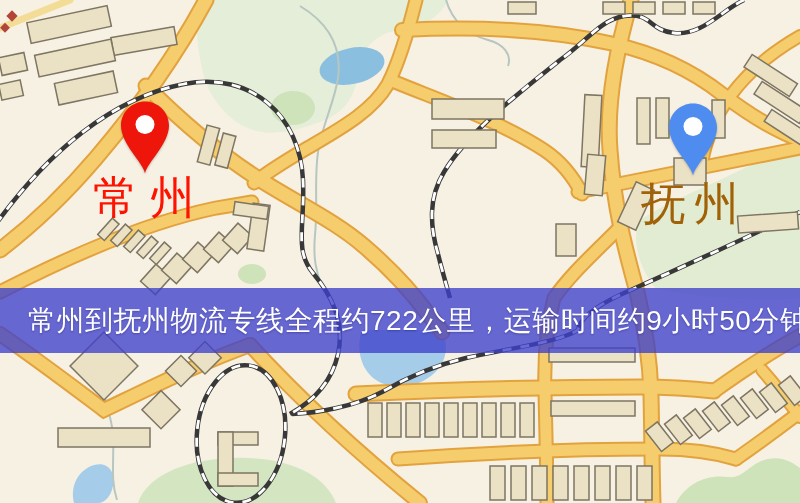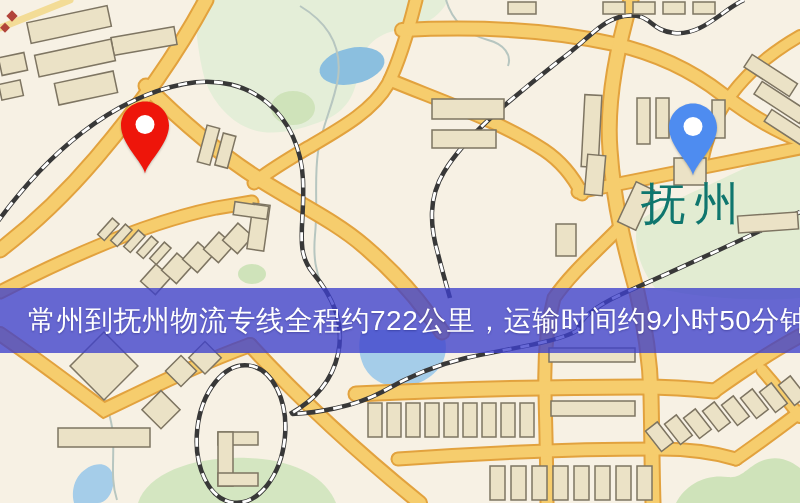--- a/index.html
+++ b/index.html
@@ -8,21 +8,21 @@
   #map-svg{position:absolute;left:0;top:0;width:800px;height:503px;display:block;}
 
   .pin{position:absolute;width:48px;height:73px;}
   .pin svg{display:block;width:48px;height:73px;filter:drop-shadow(0 1px 1px rgba(0,0,0,.25));}
   #origin-pin{left:121px;top:101px;}
   #dest-pin{left:669px;top:103px;}
 
   .city-label{position:absolute;font-family:"Liberation Serif", serif;
               font-size:45px;font-weight:500;line-height:1;white-space:nowrap;}
   #origin-label{left:93px;top:176px;color:#fe1200;letter-spacing:12px;}
-  #dest-label{left:641px;top:182px;color:#0f766e;letter-spacing:8px;}
+  #dest-label{left:641px;top:182px;color:#a16207;letter-spacing:8px;}
 
   #banner{position:absolute;left:0;top:288px;width:800px;height:65px;
           background:rgba(62,64,204,0.78);display:flex;align-items:center;}
   #banner .banner-text{padding-left:28px;color:#ffffff;font-size:28px;
           letter-spacing:0.5px;white-space:nowrap;
           text-shadow:0 1px 2px rgba(20,20,90,0.35);}
 </style>
 </head>
 <body>
 
@@ -200,20 +200,21 @@
       <rect x="2" y="24" width="7" height="7" transform="rotate(45 5 27)"></rect>
     </g>
   </svg>
 
   <div class="pin" id="origin-pin">
     <svg viewBox="0 0 48 72">
       <path d="M24,0 C10.8,0 0,10.8 0,24 C0,33 5.5,42.5 11,50.5 C17,59 23,66.5 24,72 C25,66.5 31,59 37,50.5 C42.5,42.5 48,33 48,24 C48,10.8 37.2,0 24,0 Z" fill="#ee150a"></path>
       <circle cx="24" cy="23" r="9.5" fill="#ffffff"></circle>
     </svg>
   </div>
+  <div class="city-label" id="origin-label">常州</div>
 
   <div class="pin" id="dest-pin">
     <svg viewBox="0 0 48 72">
       <path d="M24,0 C10.8,0 0,10.8 0,24 C0,33 5.5,42.5 11,50.5 C17,59 23,66.5 24,72 C25,66.5 31,59 37,50.5 C42.5,42.5 48,33 48,24 C48,10.8 37.2,0 24,0 Z" fill="#4e8cf0"></path>
       <circle cx="24" cy="23" r="9.5" fill="#ffffff"></circle>
     </svg>
   </div>
   <div class="city-label" id="dest-label">抚州</div>
 
   <div id="banner">

